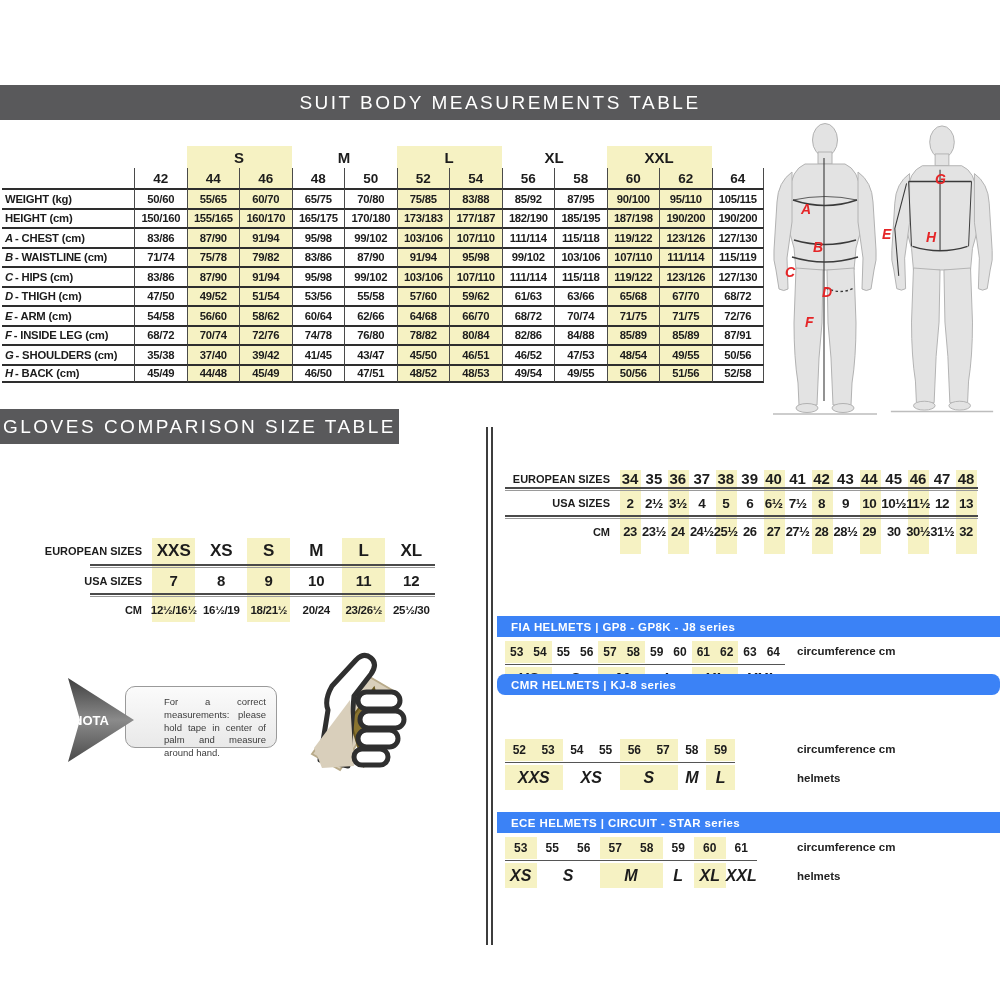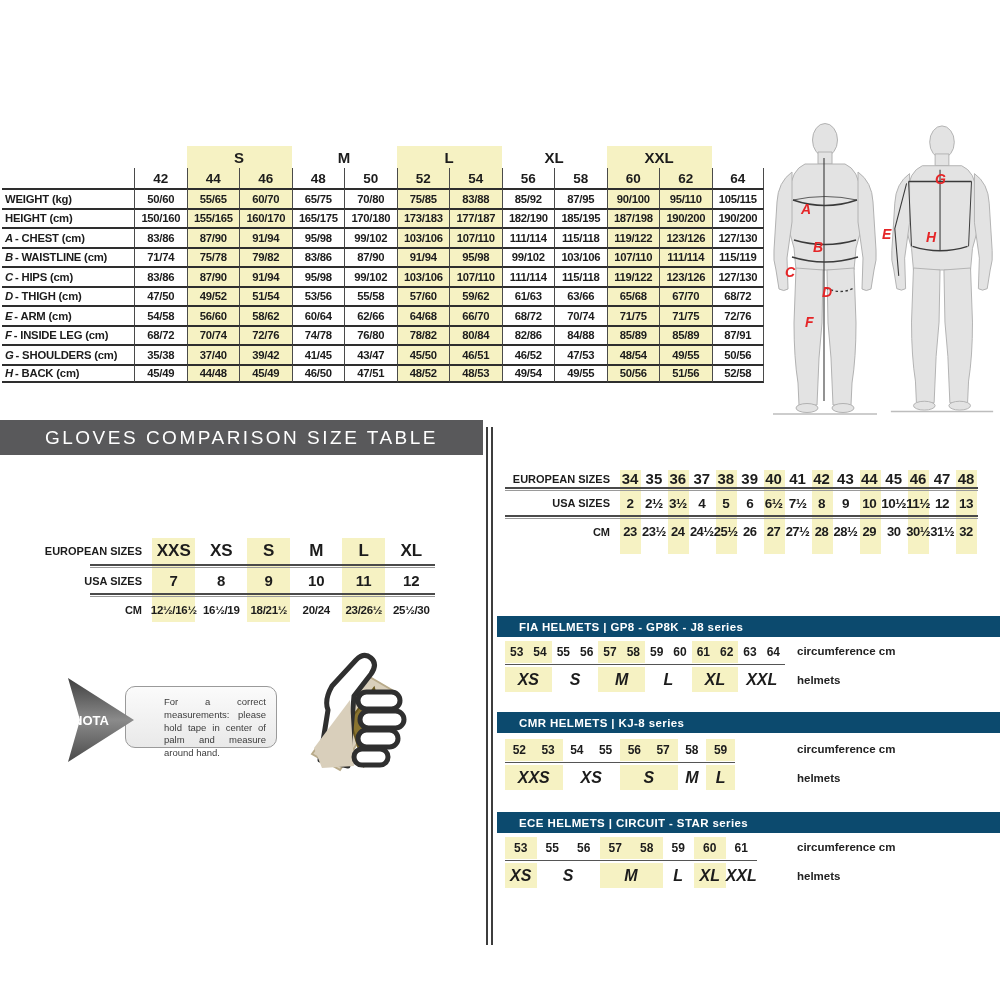--- a/index.html
+++ b/index.html
@@ -3,21 +3,21 @@
 <meta charset="utf-8">
 <style>
   html,body{margin:0;padding:0;background:#fff;}
   .page{position:relative;width:1000px;height:1000px;background:#fff;overflow:hidden;
         font-family:"Liberation Sans",sans-serif;color:#1c1c1c;}
 
   
   .bar{position:absolute;height:35px;background:#59595b;color:#fff;display:flex;
        align-items:center;justify-content:center;font-size:19px;letter-spacing:2.5px;font-weight:400;}
   .suit-bar{left:0;top:85px;width:1000px;}
-  .gloves-bar{left:0;top:420px;width:483px;}
+  .gloves-bar{left:0;top:409px;width:399px;}
   .shoes-bar{left:497px;top:425px;width:503px;}
   .helmets-bar{left:497px;top:577px;width:503px;}
 
   
   .col-divider{position:absolute;left:486px;top:427px;height:518px;width:7px;
                border-left:2px solid #3d3d3d;border-right:2px solid #3d3d3d;box-sizing:border-box;}
 
   .hl{background:#f6f2c3;}
 
   
@@ -65,40 +65,43 @@
   .sh-stripe{position:absolute;top:0;width:21px;height:84px;z-index:0;}
   .sh-c{position:relative;z-index:1;display:flex;align-items:center;justify-content:center;font-weight:700;}
   .sh-label{justify-content:flex-end;padding-right:8px;font-size:11px;}
   .sh-eur{height:17px;font-size:15px;}
   .sh-usa{height:24px;font-size:13.5px;letter-spacing:-0.5px;}
   .sh-cm{height:25px;font-size:13px;letter-spacing:-0.5px;}
   .sh-rule{position:relative;z-index:1;grid-column:1/-1;height:4px;margin-left:5px;
            border-top:2px solid #4a4a4a;border-bottom:1px solid #9a9a9a;box-sizing:border-box;}
 
   
-  .red-bar{position:absolute;left:497px;width:503px;height:21px;background:#0c4a6e;color:#fff;
-           display:flex;align-items:center;padding-left:22px;box-sizing:border-box;
+  .red-bar{position:absolute;left:497px;width:503px;height:21px;background:#3b82f6;color:#fff;
+           display:flex;align-items:center;padding-left:14px;box-sizing:border-box;
            font-size:11.5px;font-weight:700;letter-spacing:0.4px;}
   .helmet-table{position:absolute;left:505px;width:495px;height:56px;}
   .hx-nums{display:flex;}
   .hx-gcell{display:flex;justify-content:space-around;align-items:center;height:22px;}
   .hx-num{font-weight:700;font-size:12px;}
   .hx-rule{border-top:1.5px solid #555;margin:1px 0 2px;}
   .hx-sizes{display:flex;}
   .hx-scell{display:flex;align-items:center;justify-content:center;height:25px;
             font-weight:700;font-style:italic;font-size:16px;}
   .hx-side{position:absolute;left:292px;font-weight:700;font-size:11.5px;color:#222;}
   .hx-side1{top:4px;}
   .hx-side2{top:33px;}
 </style>
 </head>
 <body>
 
 <div class="page">
 
+  <div class="bar suit-bar">
+    <span>SUIT BODY MEASUREMENTS TABLE</span>
+  </div>
 
   <div class="suit-table" id="suit-table">
       <div class="st-c st-group" style="grid-column: span 2;"></div>
       <div class="st-c st-group hl" style="grid-column: span 2;">S</div>
       <div class="st-c st-group" style="grid-column: span 2;">M</div>
       <div class="st-c st-group hl" style="grid-column: span 2;">L</div>
       <div class="st-c st-group" style="grid-column: span 2;">XL</div>
       <div class="st-c st-group hl" style="grid-column: span 2;">XXL</div>
       <div class="st-c st-group"></div>
       <div class="st-c st-size"></div>
@@ -463,21 +466,21 @@
             <div class="hx-scell" style="flex: 2 1 0%;">S</div>
             <div class="hx-scell hl" style="flex: 2 1 0%;">M</div>
             <div class="hx-scell" style="flex: 2 1 0%;">L</div>
             <div class="hx-scell hl" style="flex: 2 1 0%;">XL</div>
             <div class="hx-scell" style="flex: 2 1 0%;">XXL</div>
           </div>
         </div>
         <div class="hx-side hx-side1">circumference cm</div>
         <div class="hx-side hx-side2">helmets</div>
       </div>
-      <div class="red-bar" style="top: 712px;">
+      <div class="red-bar" style="top: 674px; border-radius: 8px;">
         <span>CMR HELMETS  |  KJ-8 series</span>
       </div>
       <div class="helmet-table" style="top: 739px;">
         <div class="hx-block" style="width: 230px;">
           <div class="hx-nums">
             <div class="hx-gcell hl" style="flex: 2 1 0%;">
               <span class="hx-num">52</span>
               <span class="hx-num">53</span>
             </div>
             <div class="hx-gcell" style="flex: 2 1 0%;">

